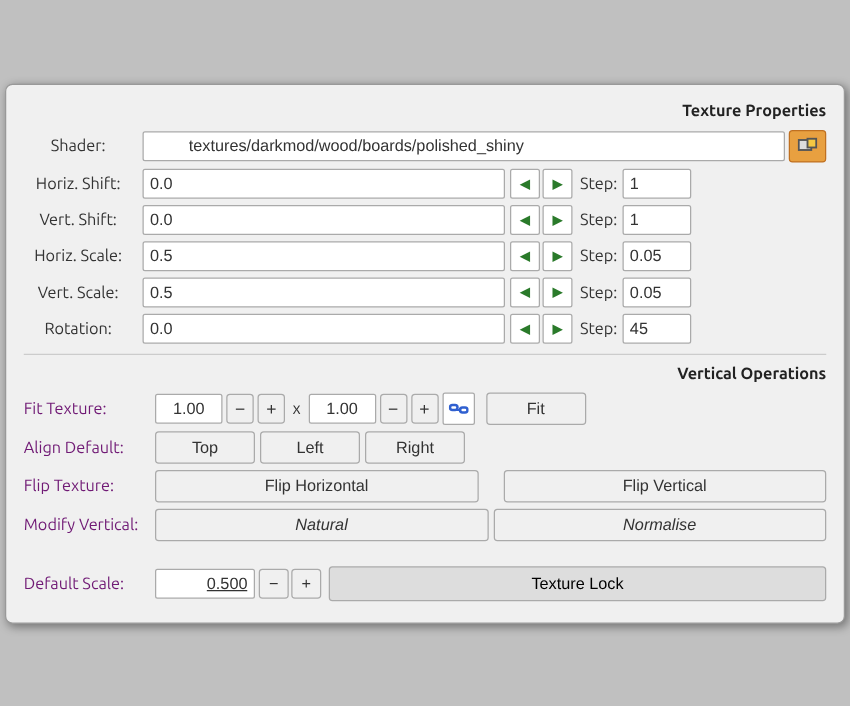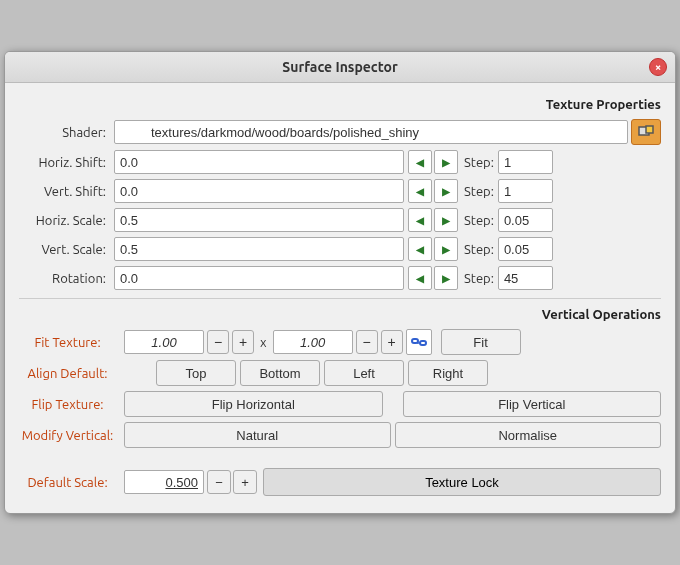--- a/index.html
+++ b/index.html
@@ -65,21 +65,21 @@
       margin-top: 4px;
       text-align: right;
     }
     .row {
       display: flex;
       align-items: center;
       margin-bottom: 5px;
     }
     .label {
       width: 95px;
-      text-align: right;
+      text-align: center;
       padding-right: 8px;
       color: #333;
       flex-shrink: 0;
     }
     .text-input {
       background: white;
       border: 1px solid #aaa;
       border-radius: 2px;
       padding: 2px 5px;
       height: 24px;
@@ -142,23 +142,23 @@
       border-top: 1px solid #ccc;
       margin: 8px 0;
     }
     .ops-row {
       display: flex;
       align-items: center;
       margin-bottom: 5px;
     }
     .ops-label {
       width: 105px;
-      text-align: center;
+      text-align: left;
       padding-right: 8px;
-      color: #c2410c;
+      color: #701a75;
       flex-shrink: 0;
     }
     .btn {
       background: #f0f0f0;
       border: 1px solid #aaa;
       border-radius: 3px;
       padding: 3px 8px;
       height: 26px;
       font-size: 13px;
       cursor: pointer;
@@ -166,23 +166,22 @@
       align-items: center;
       justify-content: center;
       color: #333;
     }
     .fit-row {
       display: flex;
       align-items: center;
       gap: 3px;
     }
     .fit-number {
-      width: 80px;
+      width: 54px;
       text-align: center;
-      font-style: italic;
     }
     .fit-btn-small {
       width: 22px;
       height: 24px;
       font-size: 14px;
     }
     .fit-main-btn {
       width: 80px;
       height: 26px;
       margin-left: 6px;
@@ -194,33 +193,33 @@
       border: 1px solid #aaa;
       border-radius: 2px;
       display: flex;
       align-items: center;
       justify-content: center;
       cursor: pointer;
     }
     .align-btns {
       display: flex;
       gap: 4px;
-      margin-left: 32px;
     }
     .align-btn {
       width: 80px;
       height: 26px;
     }
     .flip-btn {
       height: 26px;
       flex: 1;
     }
     .modify-btn {
       height: 26px;
       flex: 1;
+      font-style: italic;
     }
     .default-scale-row {
       display: flex;
       align-items: center;
       margin-top: 20px;
     }
     .scale-input {
       width: 80px;
       text-align: right;
       text-decoration: underline;
@@ -247,24 +246,20 @@
     .lock-svg {
       width: 16px;
       height: 16px;
     }
   </style>
 </head>
 <body>
 
 <div class="window">
 
-  <div class="titlebar">
-    <span class="titlebar-title">Surface Inspector</span>
-    <div class="close-btn">×</div>
-  </div>
 
   <div class="content">
 
     <div class="section-title">Texture Properties</div>
 
     <div class="row">
       <span class="label">Shader:</span>
       <input class="text-input shader-input" type="text" value="textures/darkmod/wood/boards/polished_shiny" style="">
       <div class="shader-btn">
         <svg class="lock-svg" viewBox="0 0 16 12">
@@ -351,21 +346,20 @@
           </svg>
         </div>
         <button class="btn fit-main-btn">Fit</button>
       </div>
     </div>
 
     <div class="ops-row">
       <span class="ops-label">Align Default:</span>
       <div class="align-btns">
         <button class="btn align-btn">Top</button>
-        <button class="btn align-btn">Bottom</button>
         <button class="btn align-btn">Left</button>
         <button class="btn align-btn">Right</button>
       </div>
     </div>
 
     <div class="ops-row">
       <span class="ops-label">Flip Texture:</span>
       <div style="display:flex;gap:20px;flex:1;">
         <button class="btn flip-btn">Flip Horizontal</button>
         <button class="btn flip-btn">Flip Vertical</button>

